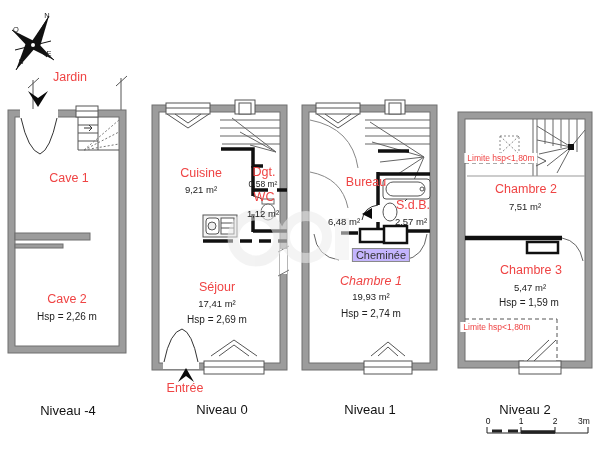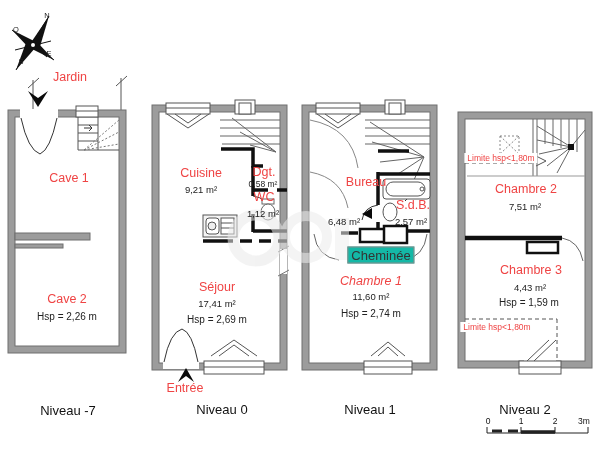--- a/index.html
+++ b/index.html
@@ -5,21 +5,21 @@
   html,body{margin:0;padding:0;background:#ffffff;}
   .canvas{position:relative;width:600px;height:450px;background:#fff;overflow:hidden;
           font-family:"Liberation Sans",sans-serif;}
   svg.plan{position:absolute;left:0;top:0;z-index:1;}
   .lbl{position:absolute;transform:translate(-50%,-50%);white-space:nowrap;color:#ef4444;z-index:2;}
   .room{font-size:12.5px;}
   .area{font-size:9.5px;color:#222;}
   .hsp{font-size:10px;color:#222;}
   .cap{font-size:13px;color:#111;}
   .small{font-size:8.5px;background:#fff;padding:0 3px;}
-  .chem{font-size:13px;border:1px solid #8a8a8a;background:#14b8a6;padding:0 3px;color:#333;}
+  .chem{font-size:11px;border:1px solid #8a8a8a;background:#c4b5fd;padding:0 3px;color:#333;}
   .cmp{font-size:7.5px;color:#222;}
   .scl{font-size:8.5px;color:#111;}
   .jardin{font-size:12.5px;}
 </style>
 </head>
 <body>
 
 <div class="canvas">
 
 <svg class="plan" width="600" height="450" viewBox="0 0 600 450">
@@ -296,49 +296,49 @@
   <div class="lbl cmp" style="left:47px;top:15px;">N</div>
   <div class="lbl cmp" style="left:16px;top:29px;">O</div>
   <div class="lbl cmp" style="left:49px;top:53px;">E</div>
   <div class="lbl cmp" style="left:21px;top:61px;">S</div>
 
   <div class="lbl jardin" style="left:70px;top:77px;">Jardin</div>
 
   <div class="lbl room" style="left:69px;top:178px;">Cave 1</div>
   <div class="lbl room" style="left:67px;top:299px;">Cave 2</div>
   <div class="lbl hsp" style="left:67px;top:316px;">Hsp = 2,26 m</div>
-  <div class="lbl cap" style="left:68px;top:410px;">Niveau -7</div>
+  <div class="lbl cap" style="left:68px;top:410px;">Niveau -4</div>
 
   <div class="lbl room" style="left:201px;top:173px;">Cuisine</div>
   <div class="lbl area" style="left:201px;top:189px;">9,21 m²</div>
   <div class="lbl room" style="left:264px;top:172px;">Dgt.</div>
   <div class="lbl area" style="left:263px;top:184px;font-size:8.5px;">0,58 m²</div>
   <div class="lbl room" style="left:264px;top:197px;">WC</div>
   <div class="lbl area" style="left:263px;top:213px;">1,12 m²</div>
   <div class="lbl room" style="left:217px;top:287px;">Séjour</div>
   <div class="lbl area" style="left:217px;top:303px;">17,41 m²</div>
   <div class="lbl hsp" style="left:217px;top:319px;">Hsp = 2,69 m</div>
   <div class="lbl room" style="left:185px;top:388px;">Entrée</div>
   <div class="lbl cap" style="left:222px;top:409px;">Niveau 0</div>
 
   <div class="lbl room" style="left:366px;top:182px;">Bureau</div>
   <div class="lbl area" style="left:344px;top:197px;margin-top:24px;">6,48 m²</div>
   <div class="lbl room" style="left:413px;top:205px;">S.d.B.</div>
   <div class="lbl area" style="left:411px;top:221px;">2,57 m²</div>
   <div class="lbl chem" style="left:381px;top:255px;">Cheminée</div>
   <div class="lbl room" style="left:371px;top:281px;font-style:italic;">Chambre 1</div>
-  <div class="lbl area" style="left:371px;top:296px;">11,60 m²</div>
+  <div class="lbl area" style="left:371px;top:296px;">19,93 m²</div>
   <div class="lbl hsp" style="left:371px;top:313px;">Hsp = 2,74 m</div>
   <div class="lbl cap" style="left:370px;top:409px;">Niveau 1</div>
 
   <div class="lbl small" style="left:501px;top:158px;">Limite hsp&lt;1,80m</div>
   <div class="lbl room" style="left:526px;top:189px;">Chambre 2</div>
   <div class="lbl area" style="left:525px;top:206px;">7,51 m²</div>
   <div class="lbl room" style="left:531px;top:270px;">Chambre 3</div>
-  <div class="lbl area" style="left:530px;top:287px;">4,43 m²</div>
+  <div class="lbl area" style="left:530px;top:287px;">5,47 m²</div>
   <div class="lbl hsp" style="left:529px;top:302px;">Hsp = 1,59 m</div>
   <div class="lbl small" style="left:497px;top:327px;">Limite hsp&lt;1,80m</div>
   <div class="lbl cap" style="left:525px;top:409px;">Niveau 2</div>
 
   <div class="lbl scl" style="left:488px;top:421px;">0</div>
   <div class="lbl scl" style="left:521px;top:421px;">1</div>
   <div class="lbl scl" style="left:555px;top:421px;">2</div>
   <div class="lbl scl" style="left:584px;top:421px;">3m</div>
 
 </div>

